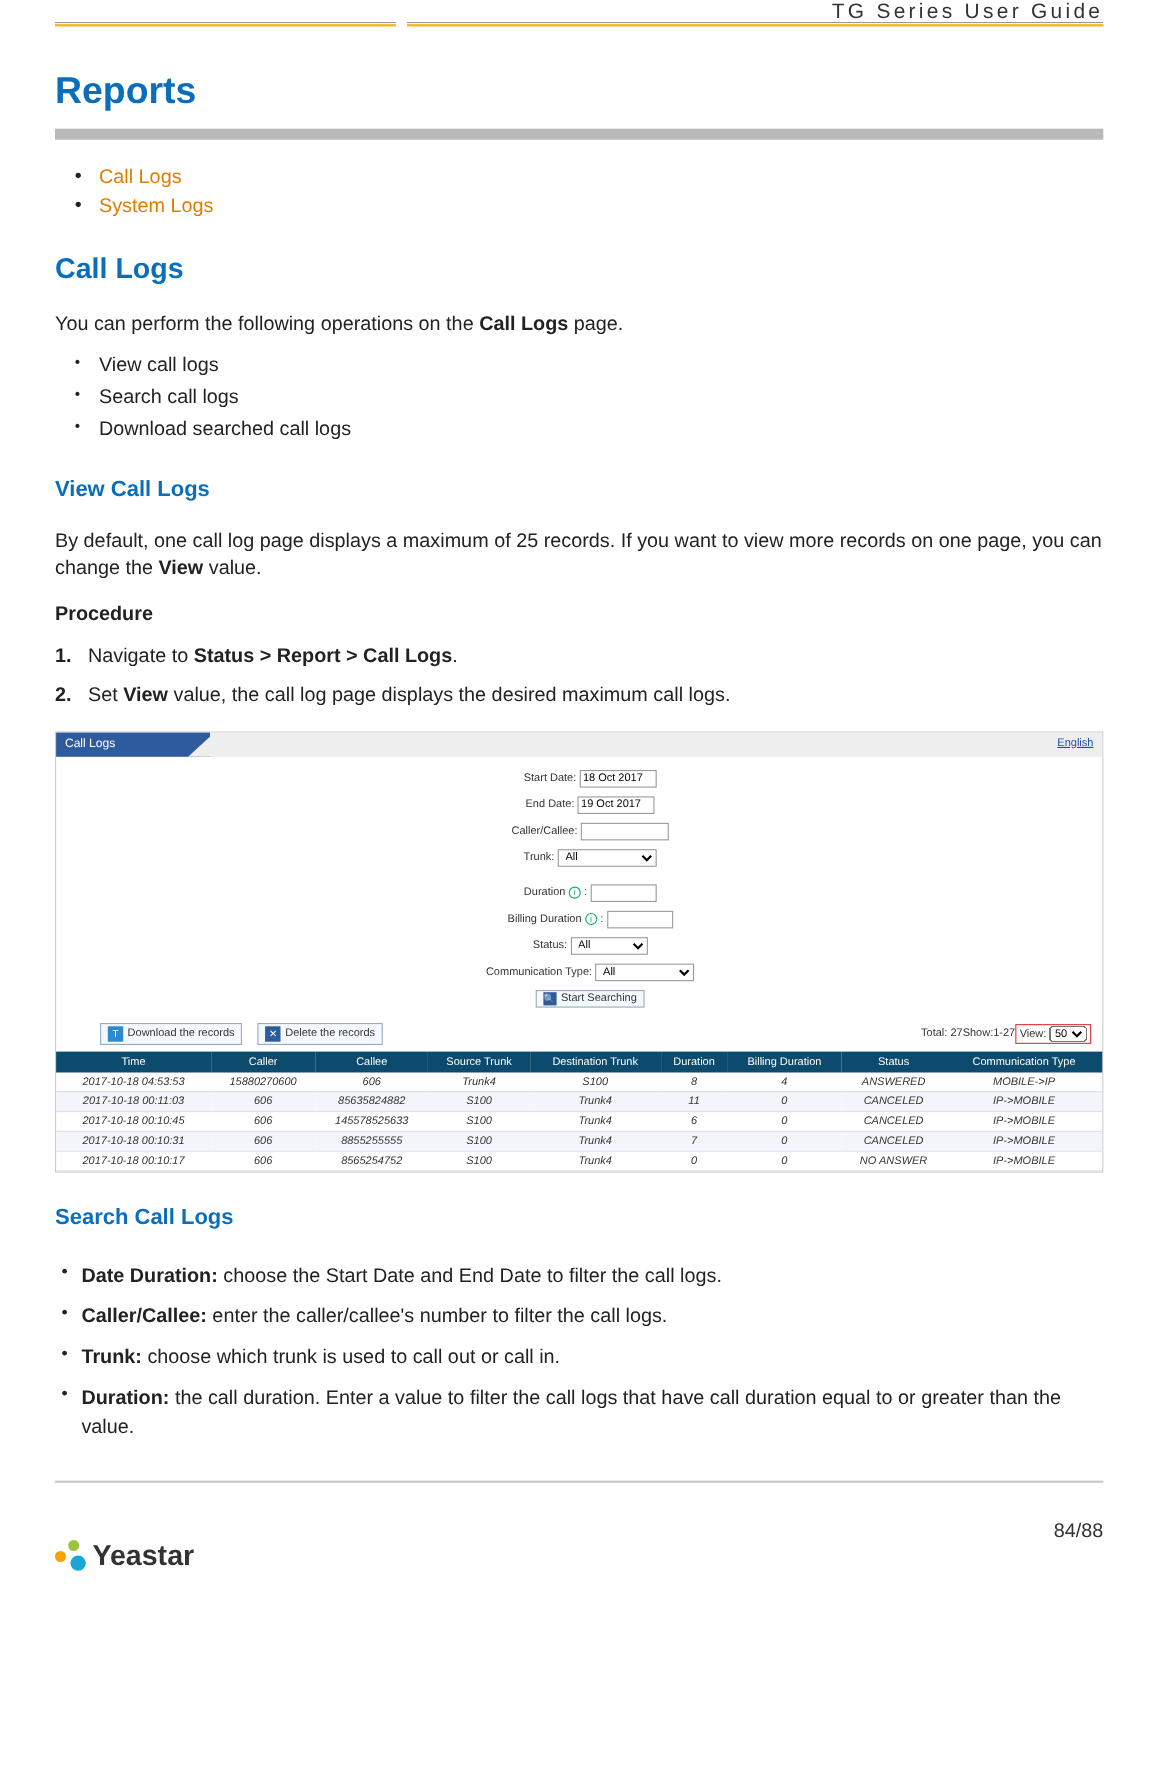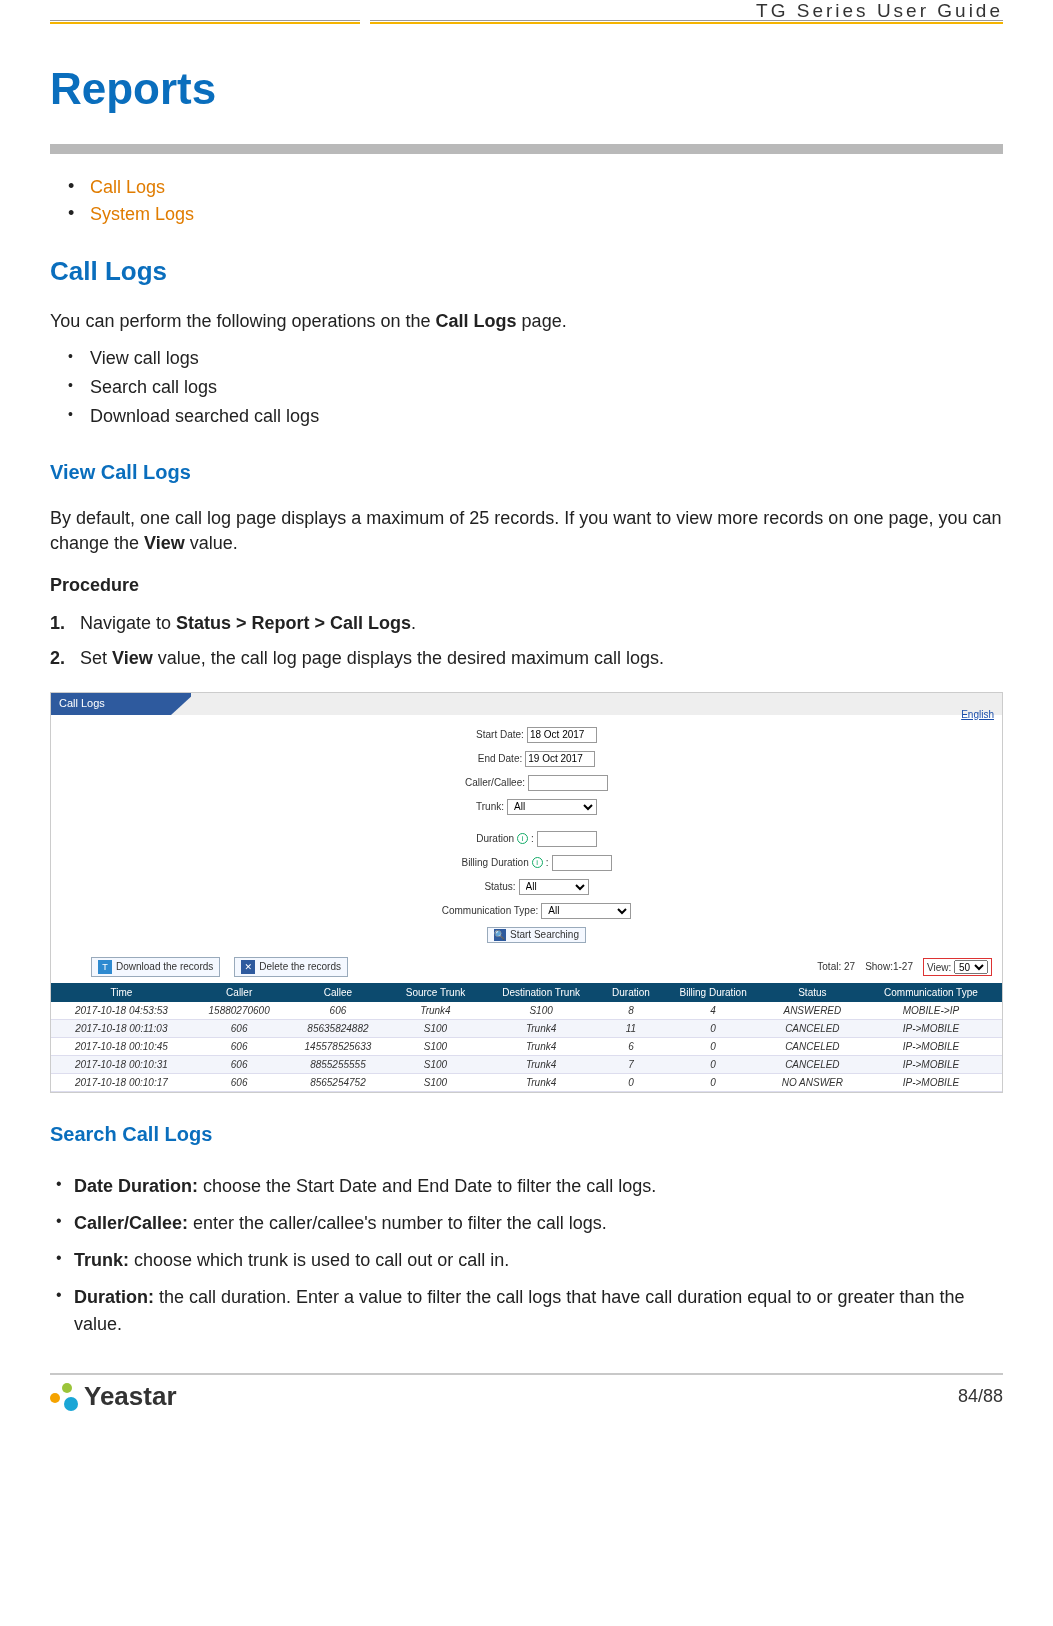--- a/index.html
+++ b/index.html
@@ -32,23 +32,23 @@
   .doc-title {
     position: absolute;
     right: 50px;
     top: 0px;
     font-size: 19px;
     color: #333;
     letter-spacing: 3px;
   }
   h1.reports {
     color: #0a6ebd;
-    font-size: 44px;
+    font-size: 34px;
     font-weight: bold;
-    margin: 20px 0 30px 0;
+    margin: 20px 0 14px 0;
   }
   .grey-bar {
     height: 10px;
     background: #b9b9b9;
     margin-bottom: 20px;
   }
   ul.toplist { list-style:none; padding-left:10px; margin-bottom:28px;}
   ul.toplist li { padding: 3px 0 3px 30px; position:relative; }
   ul.toplist li::before {
     content:"•"; position:absolute; left:8px; top:2px; font-size:18px;
@@ -82,60 +82,60 @@
     padding:4px 8px;
     font-size:11px;
   }
   .shot-top .tabcut {
     position:absolute; left:120px; top:0;
     width:0; height:0;
     border-top:22px solid transparent;
     border-left:0;
     border-right:24px solid #eee;
   }
-  .shot-top .english { position:absolute; right:8px; top:16px; color:#1a4eab; text-decoration:underline; font-size:10px;}
+  .shot-top .english { position:absolute; right:8px; top:4px; color:#1a4eab; text-decoration:underline; font-size:10px;}
   .shot-filters { padding:12px 40px 8px 60px; display:flex; flex-wrap:wrap; gap:8px 10px; align-items:center;flex-direction:column;}
   .shot-filters .grp { display:flex; align-items:center; gap:3px; white-space:nowrap;}
   .shot-filters label { font-size:10px; }
   .shot-filters input, .shot-filters select {
     font-size:10px; height:16px; border:1px solid #999; background:#fff; padding:0 2px;
   }
   .infoicon {
     display:inline-block; width:11px; height:11px; border:1px solid #1a6; border-radius:50%;
     color:#1a6; font-size:8px; line-height:10px; text-align:center;
   }
   .btn-search {
     display:inline-flex; align-items:center; gap:4px;
     border:1px solid #9ab; padding:1px 6px; font-size:10px; background:#f4f8ff;
   }
   .mag { display:inline-block; width:12px; height:12px; background:#2e5a9e; color:#fff; font-size:9px; text-align:center; line-height:12px;}
   .shot-actions { padding:6px 10px 6px 40px; display:flex; align-items:center; gap:14px; font-size:10px;}
   .actbtn { display:inline-flex; align-items:center; gap:4px; border:1px solid #9ab; padding:2px 6px; background:#f4f8ff;}
   .sq { display:inline-block; width:14px; height:14px; color:#fff; font-size:9px; text-align:center; line-height:14px;}
   .sq.t { background:#2e8ad0;}
   .sq.x { background:#2e5a9e;}
-  .shot-actions .right { margin-left:auto; display:flex; align-items:center; gap:10px;}
+  .shot-actions .right { margin-left:auto; display:flex; align-items:center; gap:0;}
   .viewbox { border:1.5px solid #d33; padding:1px 3px;}
   .viewbox select { font-size:10px; height:14px;}
   table.logtab { width:100%; border-collapse:collapse; font-size:10px;}
   table.logtab th {
     background:#0c4a6e; color:#fff; font-weight:normal; padding:4px 2px; text-align:center;
   }
   table.logtab td { padding:3px 2px; text-align:center; border-bottom:1px solid #dde;font-style:italic;}
   table.logtab tr.alt td { background:#f3f5fb;}
   ul.crit { list-style:none; padding-left:0; margin:10px 0;}
   ul.crit li { padding:5px 0 5px 24px; position:relative; line-height:1.5;}
   ul.crit li::before { content:"•"; position:absolute; left:6px; top:4px; font-size:16px;}
   .footer {
     border-top:2px solid #c8c8c8;
     margin-top:30px;
     padding-top:6px;
     display:flex; align-items:center; justify-content:space-between;
   }
-  .logo { display:flex; align-items:center; gap:2px;}
+  .logo { display:flex; align-items:flex-end; gap:2px;margin-top:44px;}
   .logo .mark {
     width:32px; height:32px; position:relative;
   }
   .logo .mark .d { position:absolute; width:8px; height:8px; border-radius:50%;}
   .logo .mark .d1 { background:#f5a300; left:0; top:12px; width:10px; height:10px;}
   .logo .mark .d2 { background:#9bc43a; left:12px; top:2px; width:10px; height:10px;}
   .logo .mark .d3 { background:#1aa6d6; left:14px; top:16px; width:14px; height:14px;}
   .logo .txt { font-size:26px; font-weight:600; color:#333;}
   .pgnum { font-size:18px; color:#333; }
 </style>

